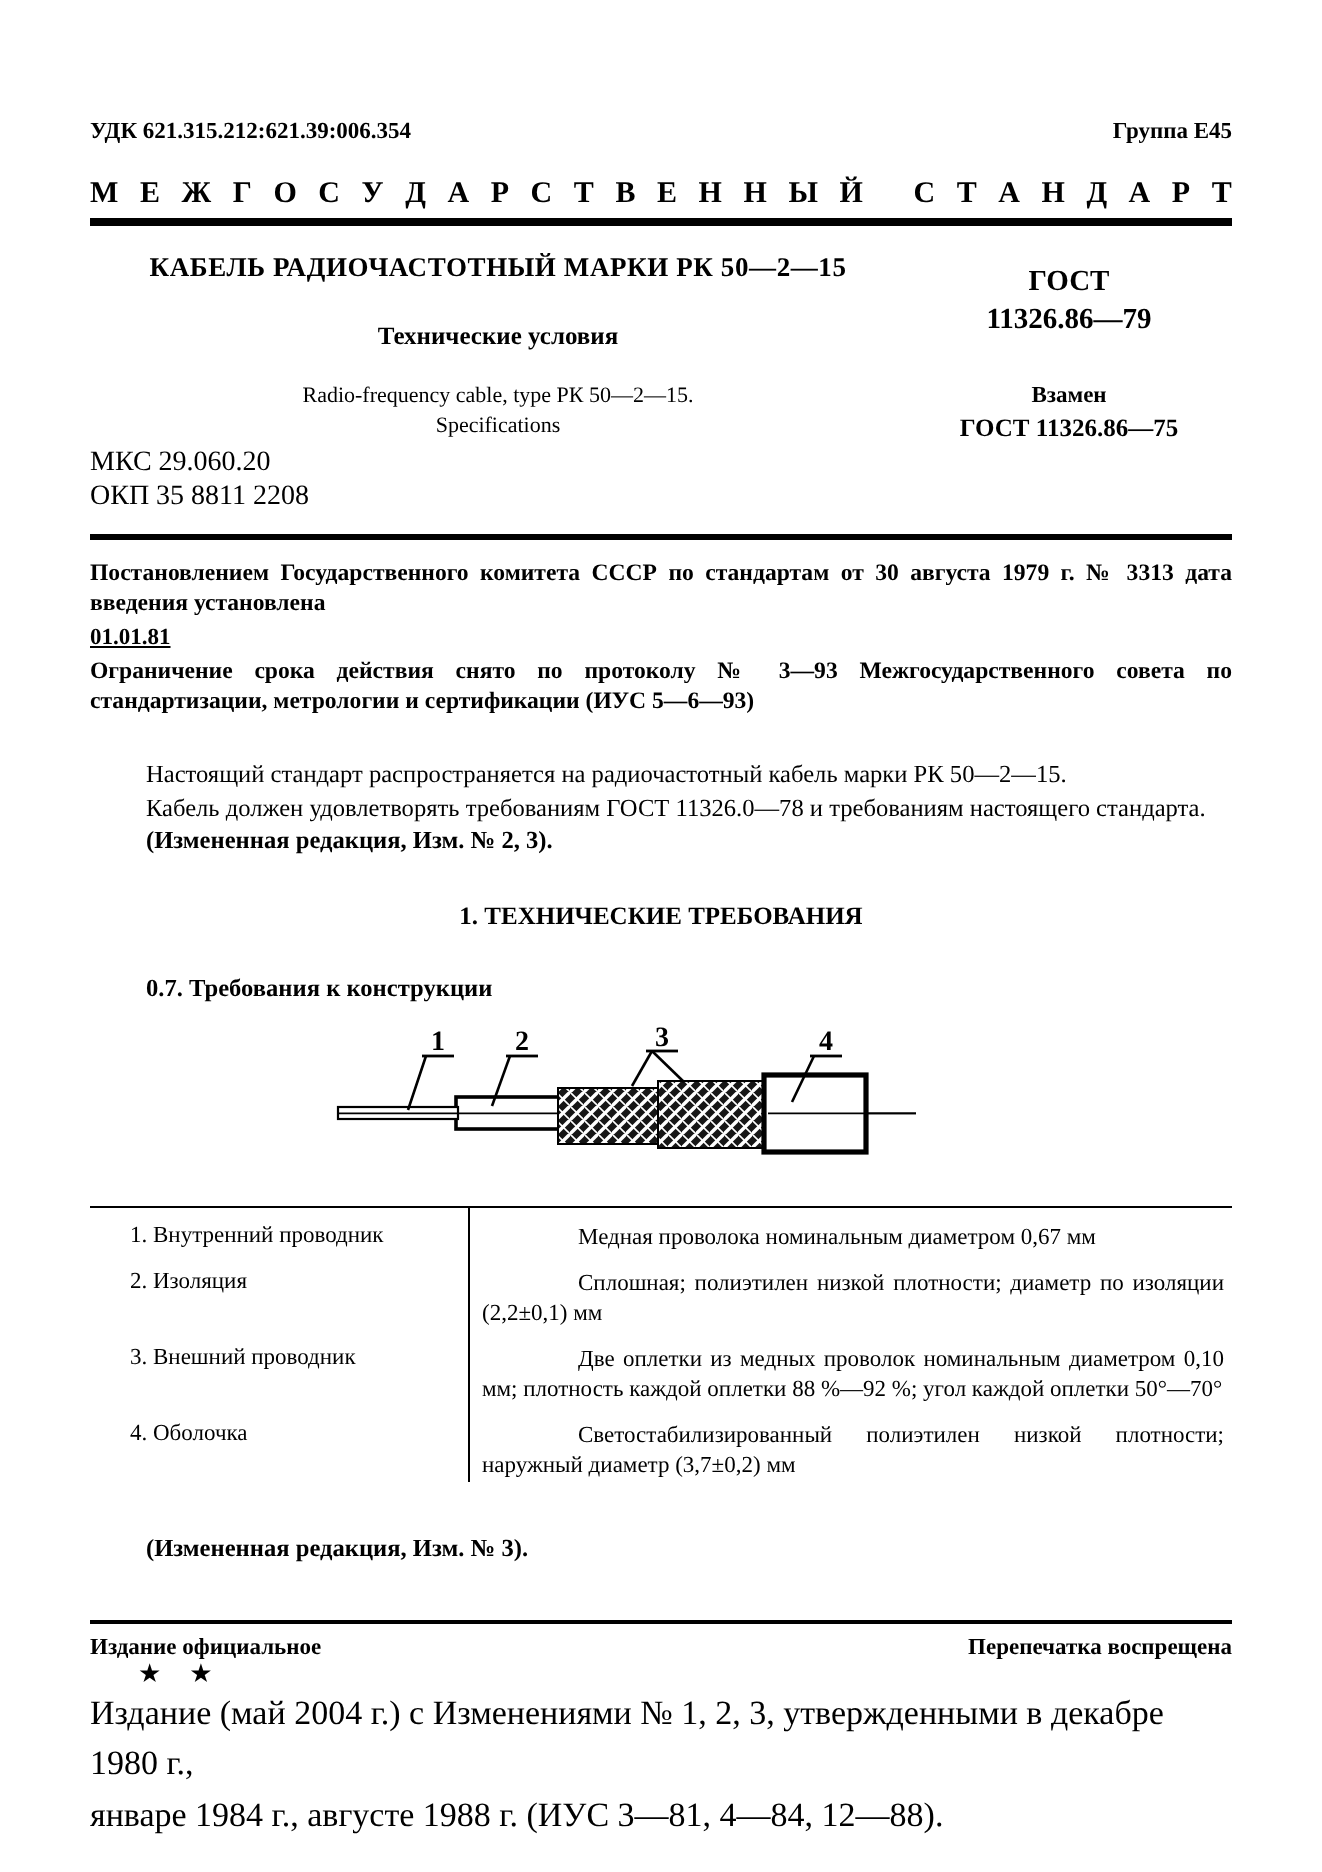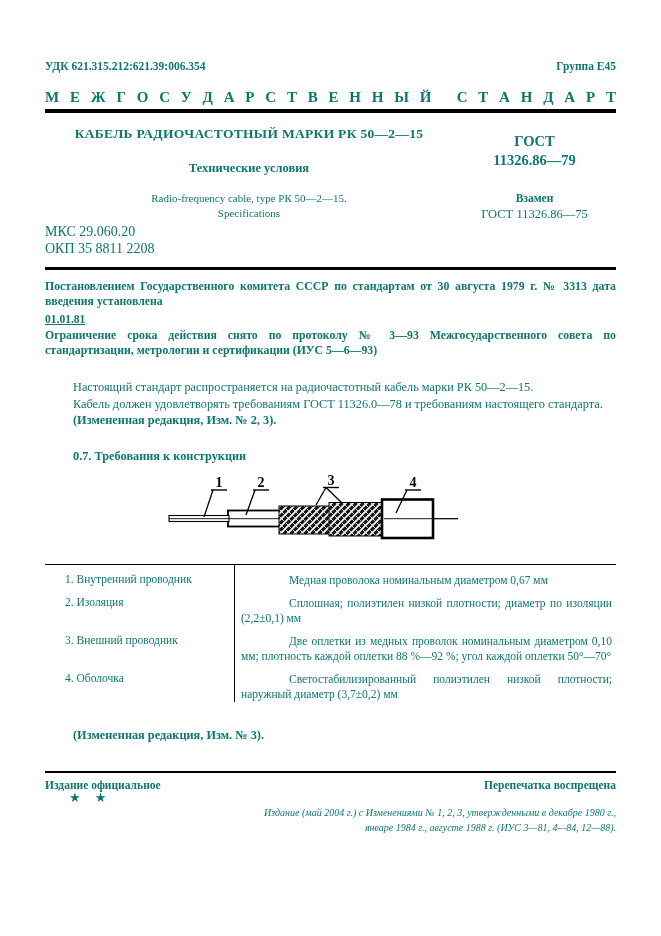--- a/index.html
+++ b/index.html
@@ -1,34 +1,34 @@
 <!DOCTYPE html>
 <html><head>
 <meta charset="utf-8">
 <style>
   html,body{margin:0;padding:0;background:#e8e8e8;}
   .page{
     width:661px;height:936px;background:#ffffff;margin:0 auto;position:relative;
-    font-family:"Liberation Serif","DejaVu Serif",serif;color:#0f766e;overflow:hidden;
+    font-family:"Liberation Serif","DejaVu Serif",serif;color:#000000;overflow:hidden;
     box-sizing:border-box;padding:60px 45px 0 45px;
   }
   .udk-row{display:flex;justify-content:space-between;font-weight:bold;font-size:11.5px;}
   .banner{font-weight:bold;font-size:15px;margin-top:17px;white-space:nowrap;}
   .rule-thick{height:4px;background:#000;margin-top:3px;}
   .rule-thick2{height:3.5px;background:#000;margin-top:9px;}
   .title-grid{display:flex;margin-top:13px;}
   .title-left{width:408px;text-align:center;}
   .main-title{font-weight:bold;font-size:13.5px;letter-spacing:0.3px;}
   .subtitle{font-weight:bold;font-size:12.5px;margin-top:19px;}
   .english{font-size:11px;margin-top:15px;line-height:1.35;}
   .title-right{flex:1;text-align:center;}
   .gost-label{font-weight:bold;font-size:14.5px;margin-top:7px;}
   .gost-number{font-weight:bold;font-size:14.5px;margin-top:2px;}
   .replaces-label{font-weight:bold;font-size:11.5px;margin-top:23px;}
-  .replaces-number{font-weight:normal;font-size:12.5px;margin-top:3px;}
+  .replaces-number{font-weight:bold;font-size:12.5px;margin-top:3px;}
   .codes{font-size:14px;line-height:1.2;margin-top:2px;}
   .enactment{margin-top:9px;font-weight:bold;font-size:11.8px;line-height:1.3;}
   .enactment p{margin:0;text-align:justify;}
   .enact-date{text-decoration:underline;font-size:11.5px;margin:2px 0 1px 0;}
   .bodytext{font-size:12.3px;line-height:1.32;}
   .scope{margin-top:21px;}
   .bodytext p{margin:0;text-indent:28px;text-align:justify;}
   .amend{font-weight:bold;margin-top:1px;}
   .section-heading{text-align:center;font-weight:bold;font-size:12.5px;margin-top:23px;}
   .subsection{font-weight:bold;font-size:12.3px;margin-top:21px;text-indent:28px;}
@@ -41,21 +41,21 @@
   .c2{flex:1;}
   .tbl-row{display:flex;}
   .tbl-row .c1{padding:8px 4px 0 20px;font-family:Liberation Serif, serif;}
   .tbl-row .c2{padding:8px 4px 0 6px;text-indent:48px;text-align:justify;line-height:1.3;}
   .tbl-body{padding-bottom:10px;}
   .amend2{font-weight:bold;font-size:12.3px;text-indent:28px;margin-top:16px;}
   .footer{margin-top:28px;}
   .footer-rule{height:2px;background:#000;}
   .footer-row{display:flex;justify-content:space-between;font-weight:bold;font-size:11.5px;margin-top:6px;}
   .stars{margin-left:24px;font-size:13px;letter-spacing:14px;line-height:1;}
-  .edition-note{font-style:italic;text-align:right;font-size:10px;line-height:1.5;margin-top:1px;}
+  .edition-note{text-align:left;font-size:17px;line-height:1.5;margin-top:1px;}
 </style>
 </head>
 <body>
 
 <div class="page">
 
   <div class="udk-row">
     <span>УДК 621.315.212:621.39:006.354</span>
     <span>Группа Е45</span>
   </div>
@@ -120,20 +120,21 @@
     <div class="enact-date">01.01.81</div>
     <p>Ограничение срока действия снято по протоколу № 3—93 Межгосударственного совета по стандартизации, метрологии и сертификации (ИУС 5—6—93)</p>
   </div>
 
   <div class="bodytext scope">
     <p>Настоящий стандарт распространяется на радиочастотный кабель марки РК 50—2—15.</p>
     <p>Кабель должен удовлетворять требованиям ГОСТ 11326.0—78 и требованиям настоящего стандарта.</p>
     <p class="amend">(Измененная редакция, Изм. № 2, 3).</p>
   </div>
 
+  <div class="section-heading">1. ТЕХНИЧЕСКИЕ ТРЕБОВАНИЯ</div>
   <div class="subsection">0.7. Требования к конструкции</div>
 
   <div class="diagram-wrap">
     <svg width="330" height="85" viewBox="0 0 330 85">
       <defs>
         <pattern id="braid" width="7" height="7" patternUnits="userSpaceOnUse" patternTransform="rotate(0)">
           <rect width="7" height="7" fill="#161616"></rect>
           <path d="M0 7 L7 0" stroke="#ffffff" stroke-width="1.7"></path>
           <path d="M0 0 L7 7" stroke="#ffffff" stroke-width="0.8"></path>
         </pattern>

